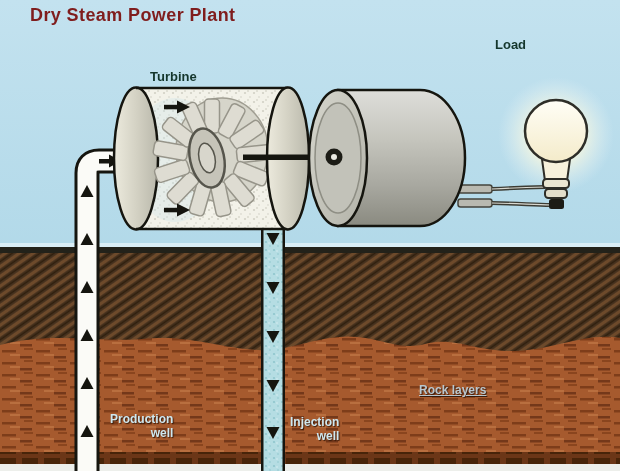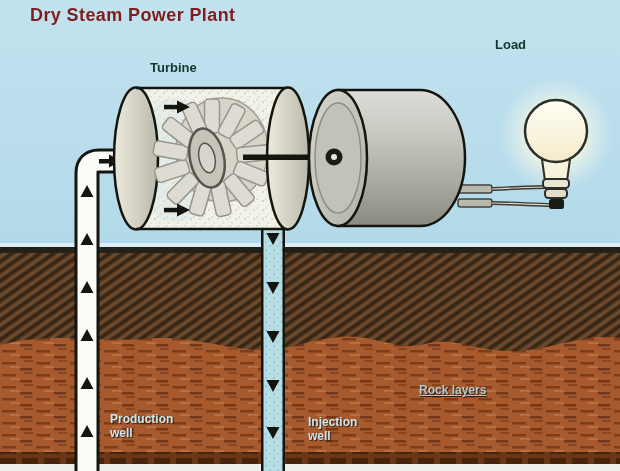--- a/index.html
+++ b/index.html
@@ -7,31 +7,31 @@
     position:relative;width:620px;height:471px;overflow:hidden;
     font-family:"Liberation Sans",sans-serif;
     background:#b2d9e8;
   }
   #stage svg{position:absolute;left:0;top:0;}
   .lbl{position:absolute;font-weight:bold;white-space:nowrap;}
   .lbl.title{
     left:30px;top:5px;font-size:18px;letter-spacing:0.4px;color:#7f1d1d;
   }
   .lbl.machine{font-size:13px;color:#14362c;text-align:left;width:120px;}
-  .lbl.turbine{left:150px;top:60px;}
+  .lbl.turbine{left:150px;top:69px;}
   .lbl.generator{left:344px;top:61px;}
   .lbl.load{left:495px;top:37px;}
   .lbl.ground{
     font-size:12px;line-height:14px;color:#cfe8f0;
     text-shadow:1px 1px 1px rgba(40,18,5,0.85);
   }
   .lbl.production{left:110px;top:412px;}
-  .lbl.injection{left:308px;top:415px;}
+  .lbl.injection{left:290px;top:415px;}
   .lbl.rock{left:419px;top:383px;color:#b9c7cf;text-decoration:underline;}
-  .lbl span{display:block;}
+  .lbl span{display:block;text-align:right;}
 </style>
 </head>
 <body>
 
 <div id="stage">
 
 <svg width="620" height="471" viewBox="0 0 620 471">
   <defs>
     <linearGradient id="skyGrad" x1="0" y1="0" x2="0" y2="1">
       <stop offset="0" stop-color="#c3e2ef"></stop>

